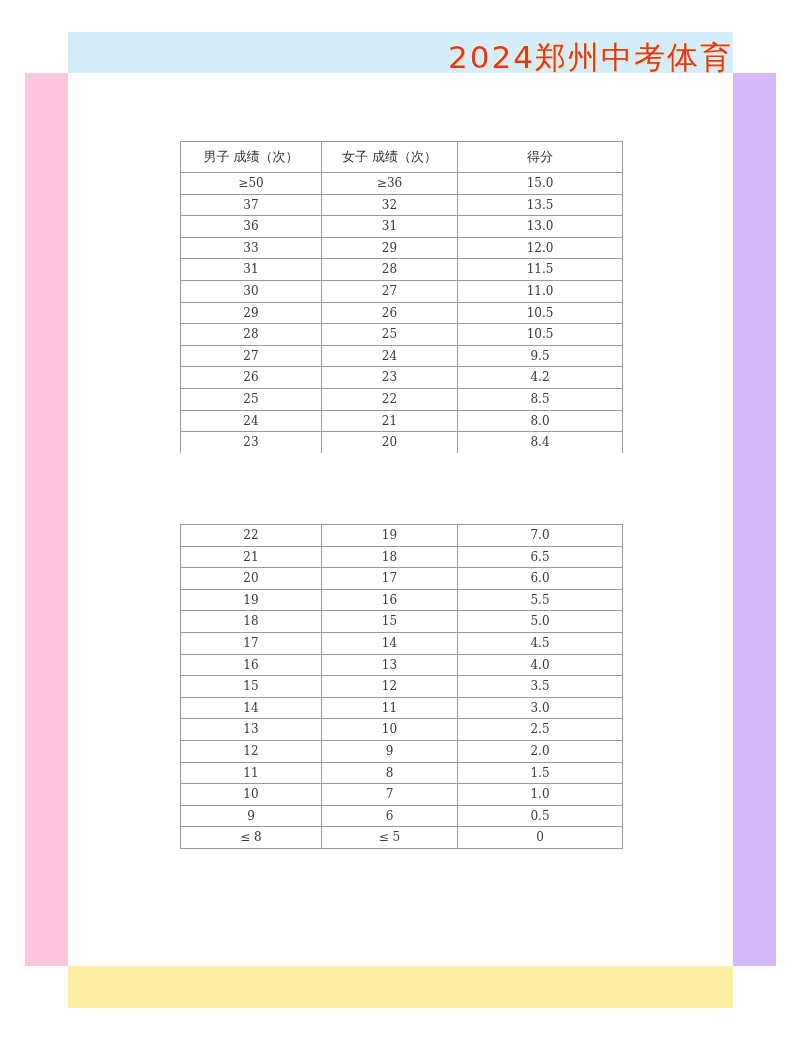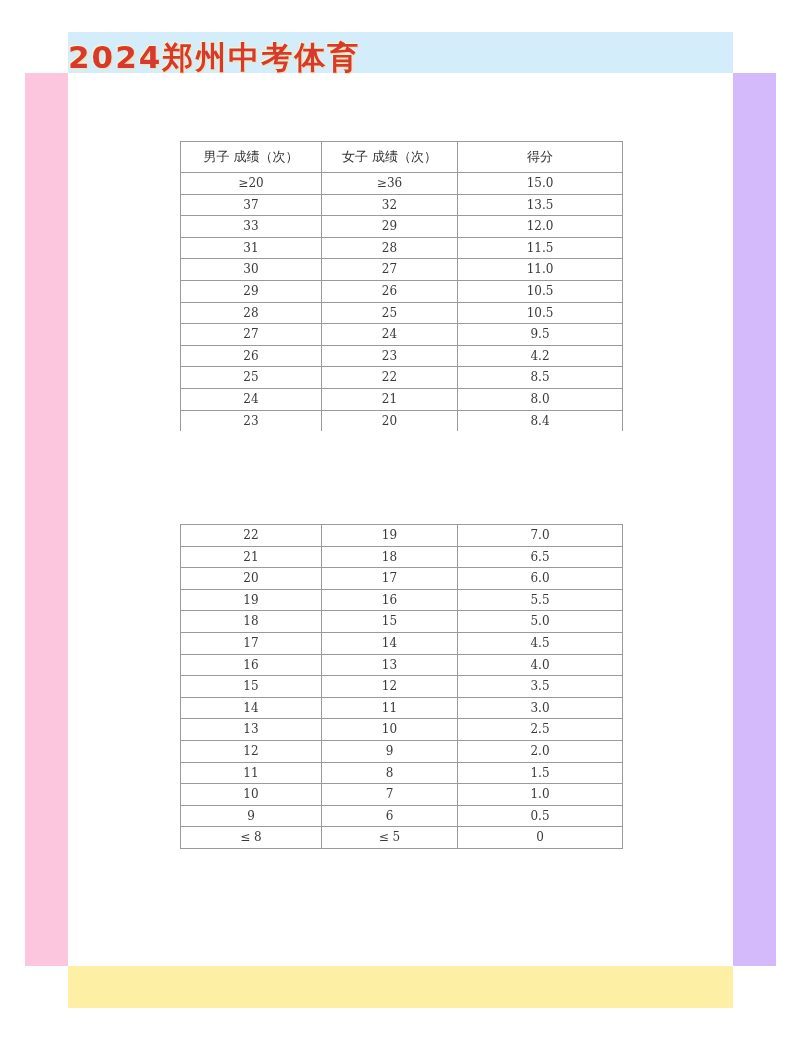--- a/index.html
+++ b/index.html
@@ -29,23 +29,23 @@
       left: 733px; top: 73px; width: 43px; height: 893px;
       background: #d4b9fb;
     }
     .band-bottom {
       left: 68px; top: 966px; width: 665px; height: 42px;
       background: #fdf0a4;
     }
     .title-block {
       position: absolute;
       left: 68px; top: 34px; width: 665px;
-      text-align: left;
+      text-align: right;
       font-family: "DejaVu Sans", "Liberation Sans", sans-serif;
-      font-weight: bold;
+      font-weight: normal;
       color: #d63a2f;
       text-shadow: 0 0 2px #fff3c4, 1px 1px 0 #f7d9a0, -1px -1px 0 #fff3c4;
       letter-spacing: 2px;
     }
     .title-line {
       font-size: 31px;
       line-height: 46px;
       height: 46px;
     }
     .table-wrap {
@@ -106,28 +106,33 @@
       </colgroup>
     <thead>
       <tr>
         <th>男子 成绩（次）</th>
         <th>女子 成绩（次）</th>
         <th>得分</th>
       </tr>
     </thead>
     <tbody id="tbody-a">
         <tr>
-          <td>≥20</td>
+          <td>≥50</td>
           <td>≥36</td>
           <td>15.0</td>
         </tr>
         <tr>
           <td>37</td>
           <td>32</td>
           <td>13.5</td>
+        </tr>
+        <tr>
+          <td>36</td>
+          <td>31</td>
+          <td>13.0</td>
         </tr>
         <tr>
           <td>33</td>
           <td>29</td>
           <td>12.0</td>
         </tr>
         <tr>
           <td>31</td>
           <td>28</td>
           <td>11.5</td>

